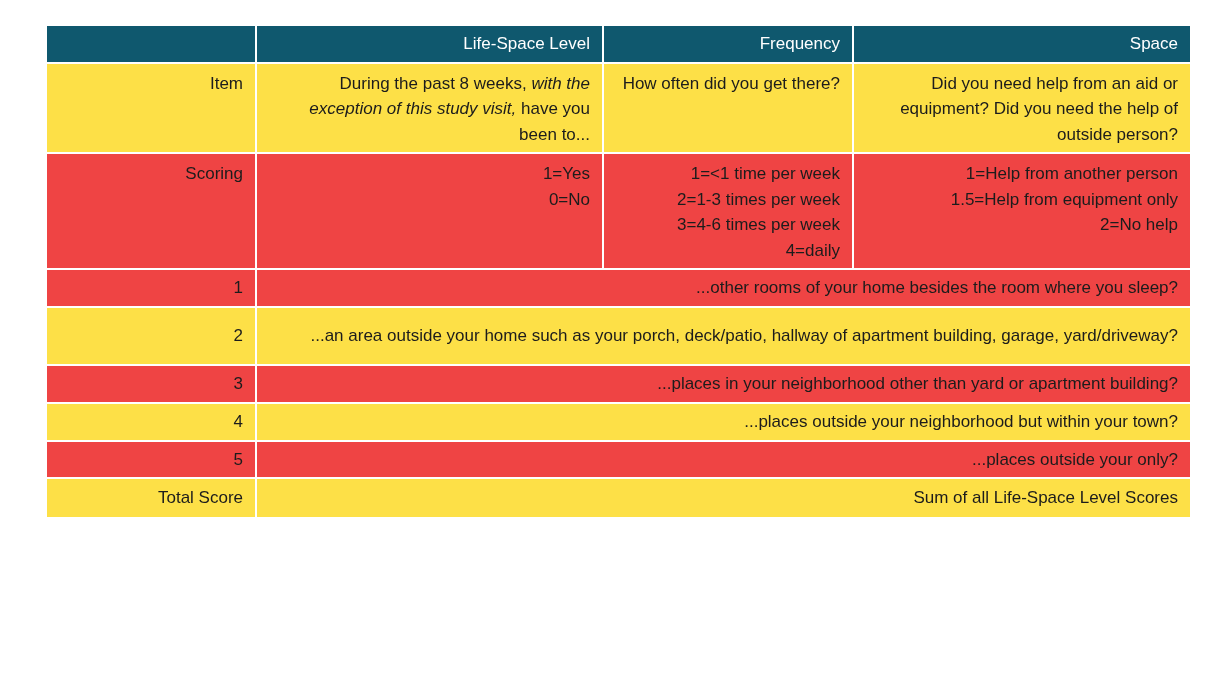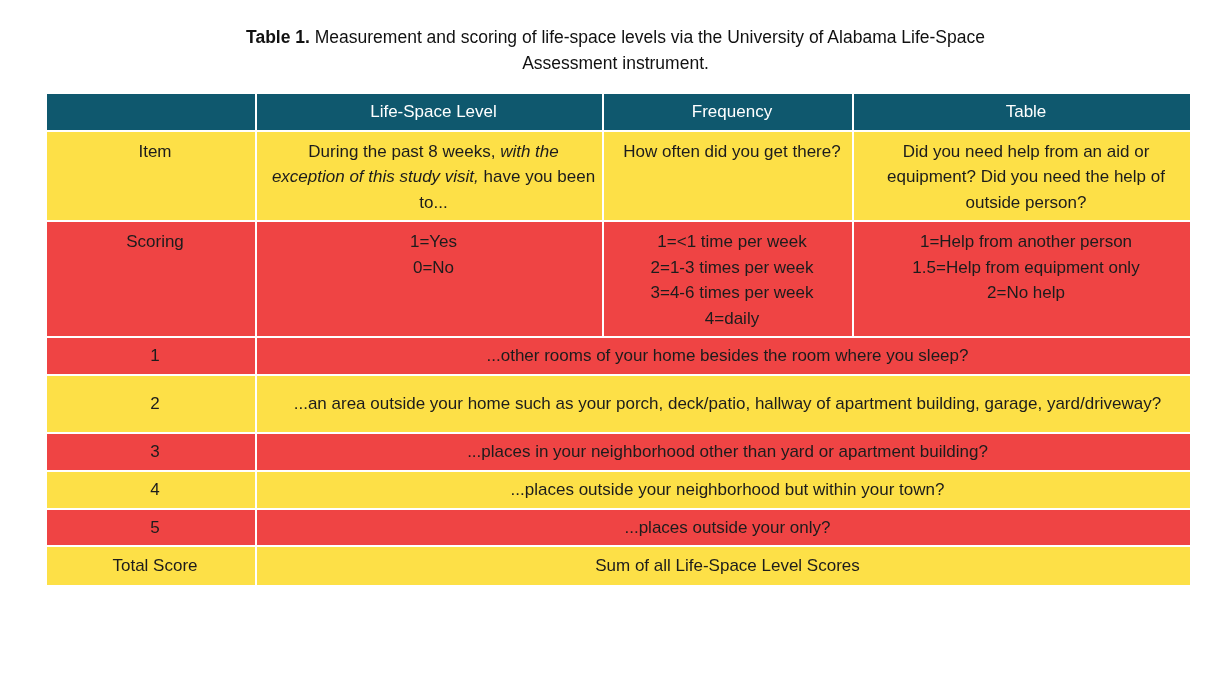--- a/index.html
+++ b/index.html
@@ -25,24 +25,24 @@
 
   table.lsa {
     margin-left: 45px;
     width: 1145px;
     border-collapse: collapse;
     table-layout: fixed;
     font-size: 17px;
   }
   table.lsa td, table.lsa th {
     border: 2px solid #ffffff;
-    padding: 5px 5px 5px 13px;
+    padding: 5px 12px 5px 13px;
     line-height: 1.5;
     font-weight: normal;
-    text-align: center;
+    text-align: right;
     overflow: hidden;
   }
   thead th {
     background: #0f586e;
     color: #ffffff;
     font-weight: bold;
     height: 36px;
     vertical-align: middle;
     padding-top: 2px;
     padding-bottom: 2px;
@@ -67,38 +67,34 @@
   tr.r-l3     { height: 38px; }
   tr.r-l4     { height: 36px; }
   tr.r-l5     { height: 36px; }
   tr.r-total  { height: 40px; }
 </style>
 </head>
 <body>
 
 <div class="page">
 
-  <div class="caption">
-    <span class="cap-label">Table 1.</span>
-    <span>Measurement and scoring of life-space levels via the University of Alabama Life-Space Assessment instrument.</span>
-  </div>
 
   <table class="lsa">
     <colgroup>
       <col style="width:210px">
       <col style="width:347px">
       <col style="width:250px">
       <col style="width:338px">
     </colgroup>
     <thead>
       <tr class="r-header">
         <th></th>
         <th>Life-Space Level</th>
         <th>Frequency</th>
-        <th>Table</th>
+        <th>Space</th>
       </tr>
     </thead>
     <tbody>
       <tr class="row-dark v-top r-item">
         <td>Item</td>
         <td>
           <span>During the past 8 weeks,</span>
           <em>with the exception of this study visit,</em>
           <span>have you been to...</span>
         </td>

